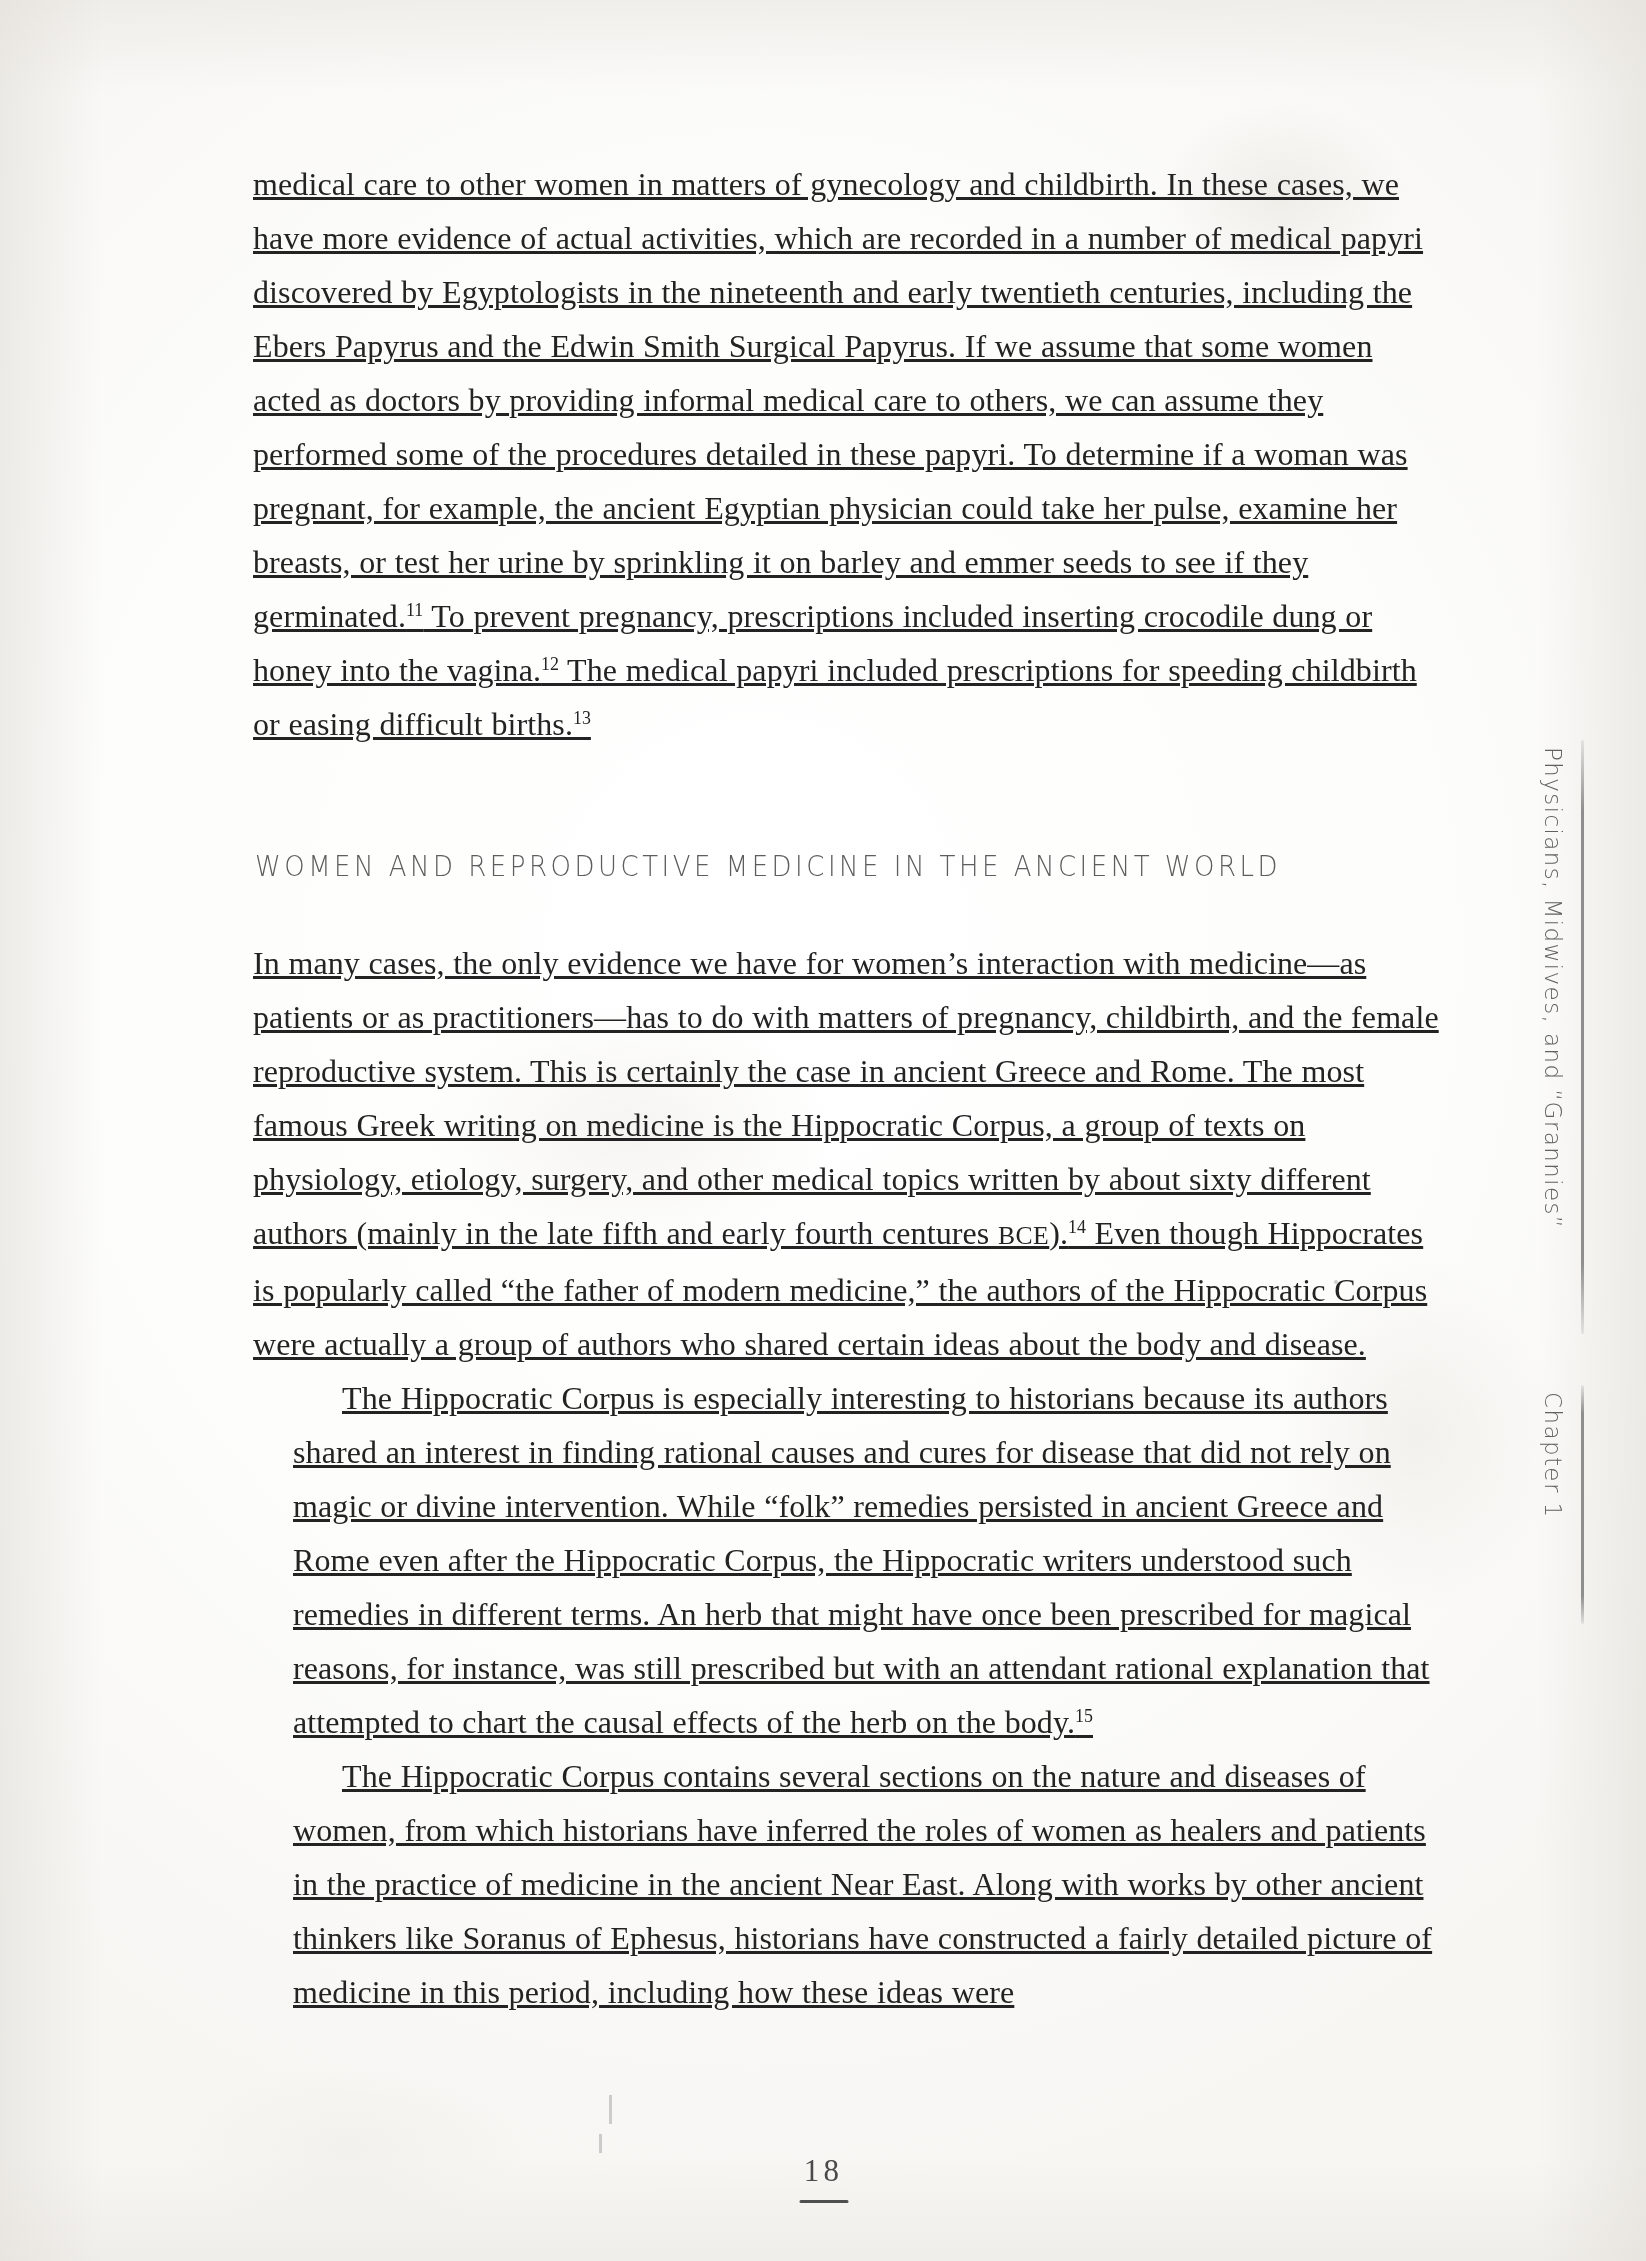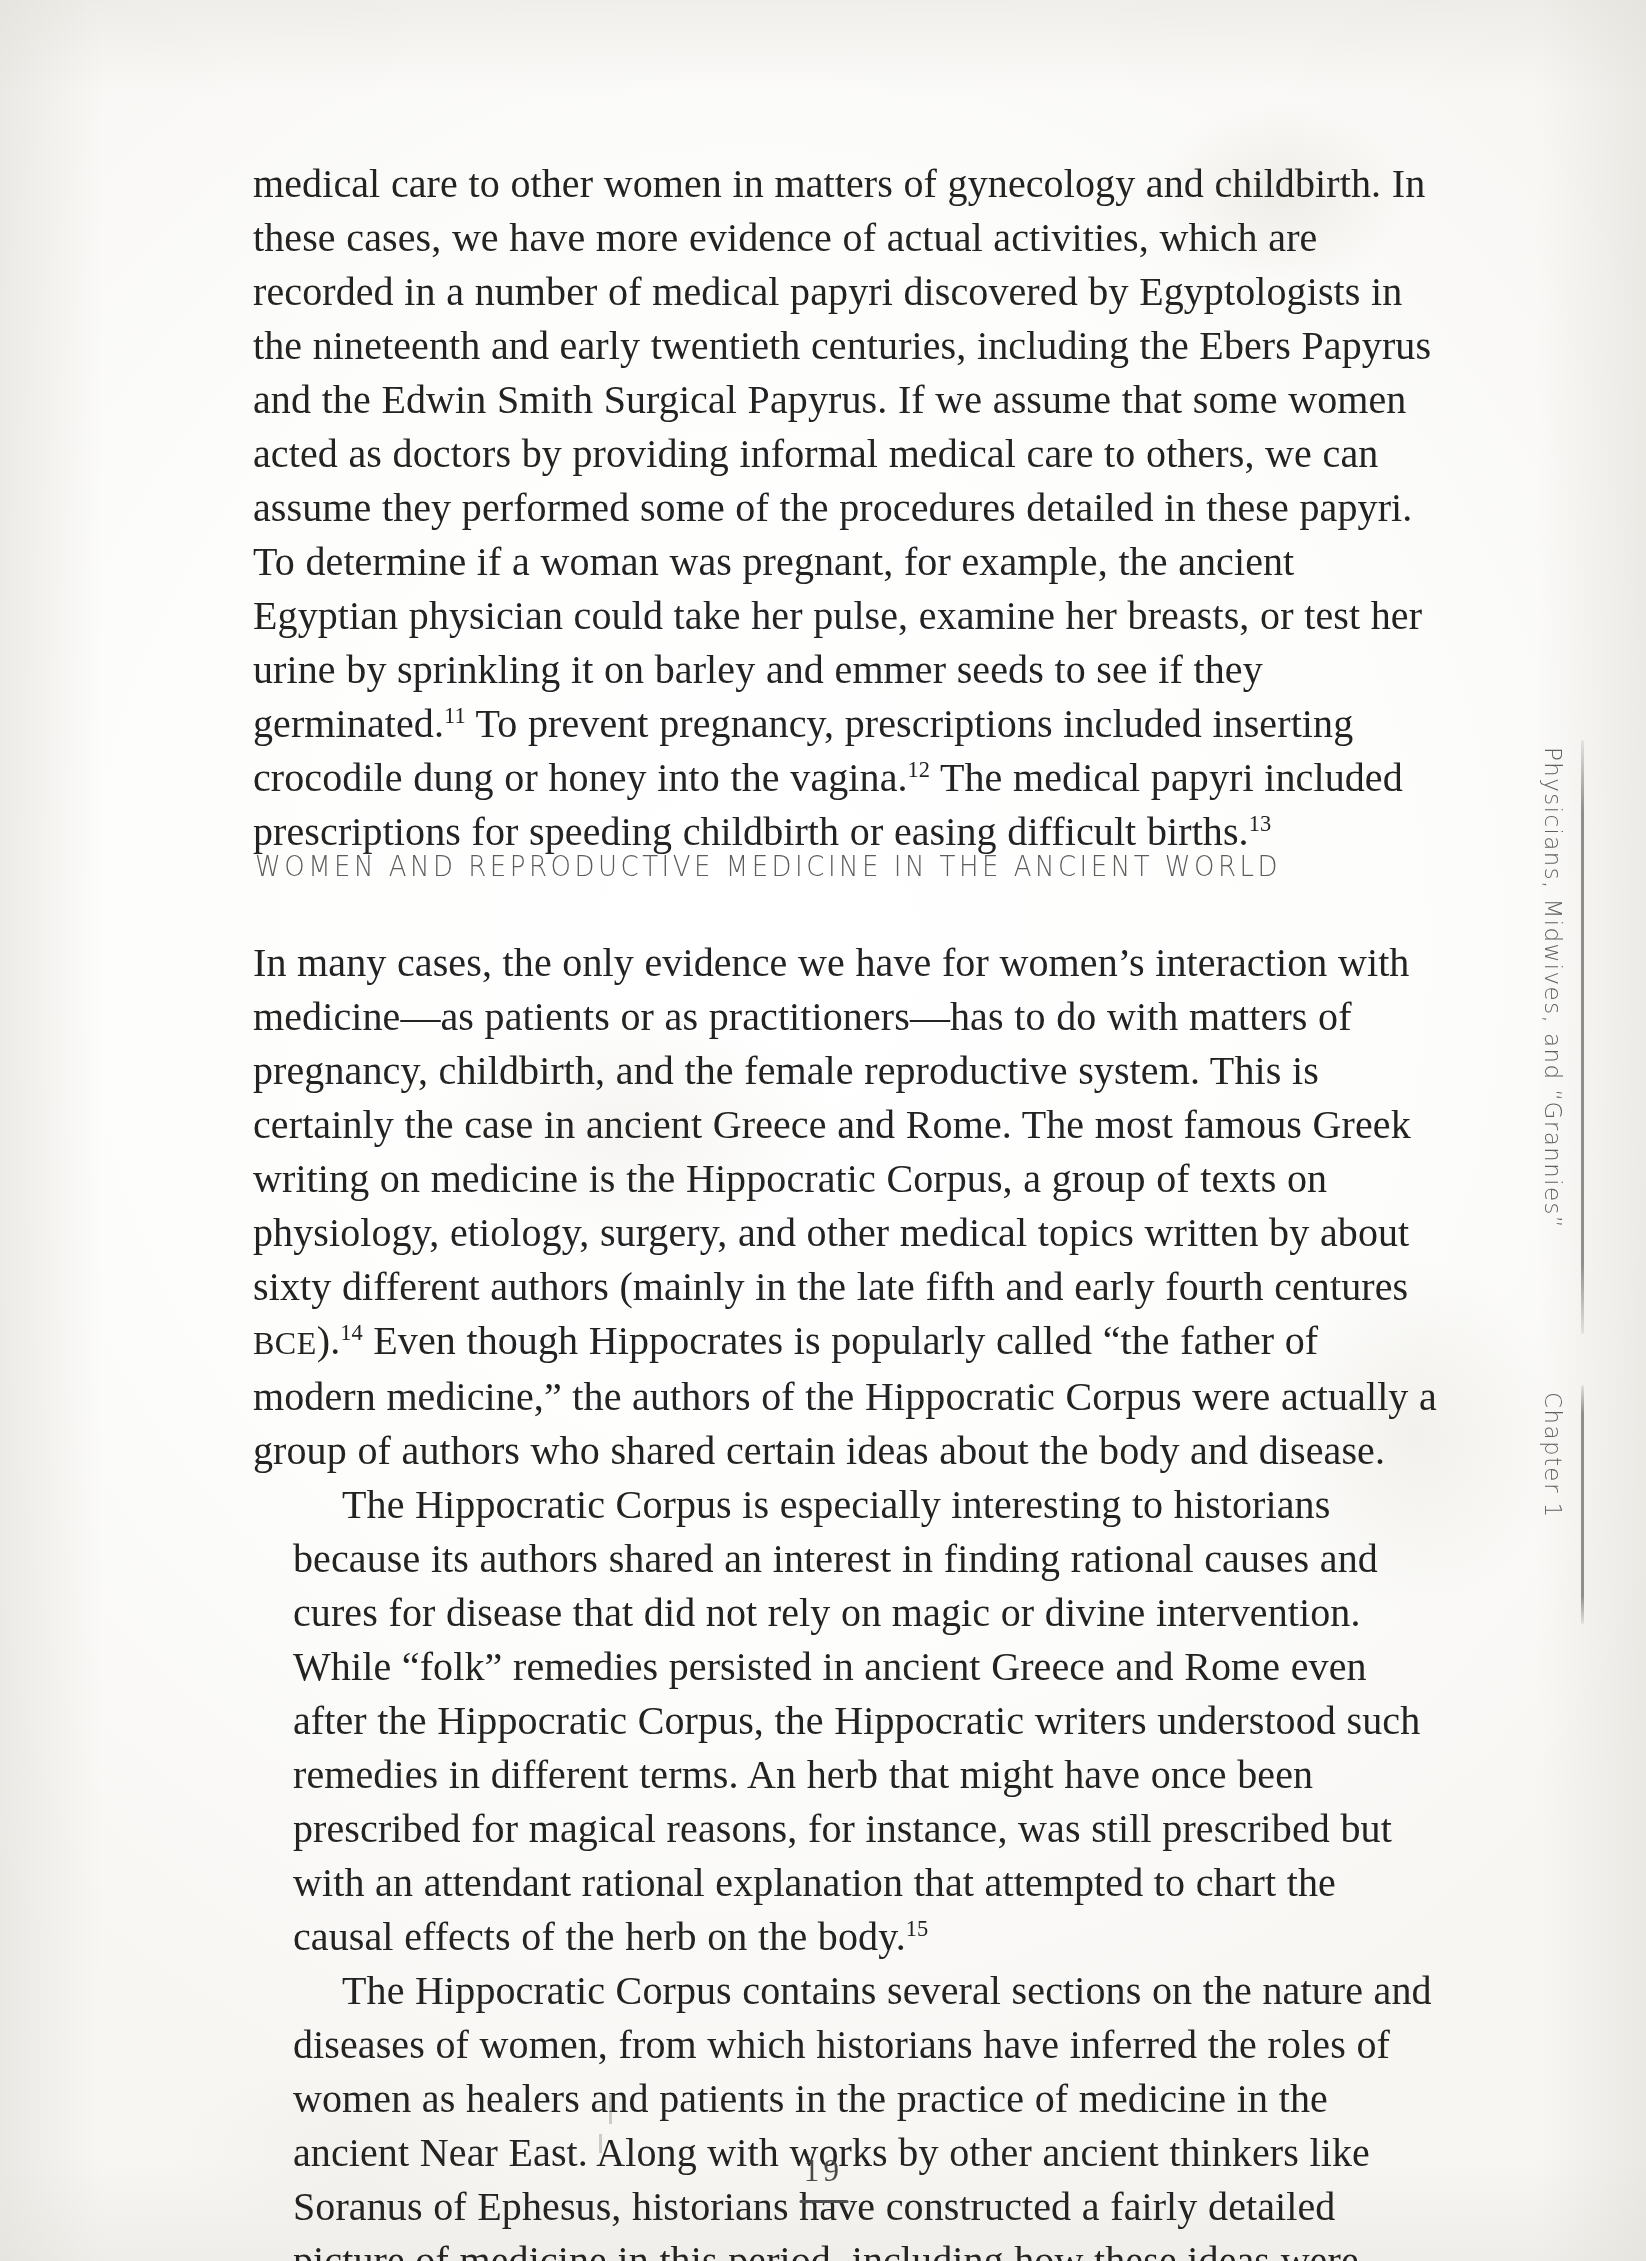--- a/index.html
+++ b/index.html
@@ -50,27 +50,28 @@
               background: radial-gradient(ellipse at center, rgba(238,236,230,0.50), rgba(255,255,255,0) 70%); }
 
   
   .text-column {
     position: absolute;
     left: 253px;
     top: 157px;
     width: 1188px;
   }
   .para {
-    font-size: 40px;
+    font-size: 32px;
     line-height: 54px;
     letter-spacing: 0.1px;
     word-spacing: 0.5px;
     margin: 0;
     text-align: left;
     color: #232323;
+    text-decoration: underline;
   }
   .para.indent {
     text-indent: 49px;
   }
   .para + .para { margin-top: 0; margin-left: 40px; }
 
   .sup {
     font-size: 0.56em;
     vertical-align: 0.62em;
     line-height: 0;
@@ -190,19 +191,19 @@
 </div>
 
 <div class="section-heading">WOMEN AND REPRODUCTIVE MEDICINE IN THE ANCIENT WORLD</div>
 
 <div class="rh-rule rh-rule-title"></div>
 <div class="running-head rh-title">Physicians, Midwives, and “Grannies”</div>
 
 <div class="rh-rule rh-rule-chapter"></div>
 <div class="running-head rh-chapter">Chapter 1</div>
 
-<div class="folio">19</div>
+<div class="folio">18</div>
 <div class="folio-rule"></div>
 
 <div class="stray-mark stray-1"></div>
 <div class="stray-mark stray-2"></div>
 <div class="stray-mark stray-3"></div>
 
 
 </body></html>

